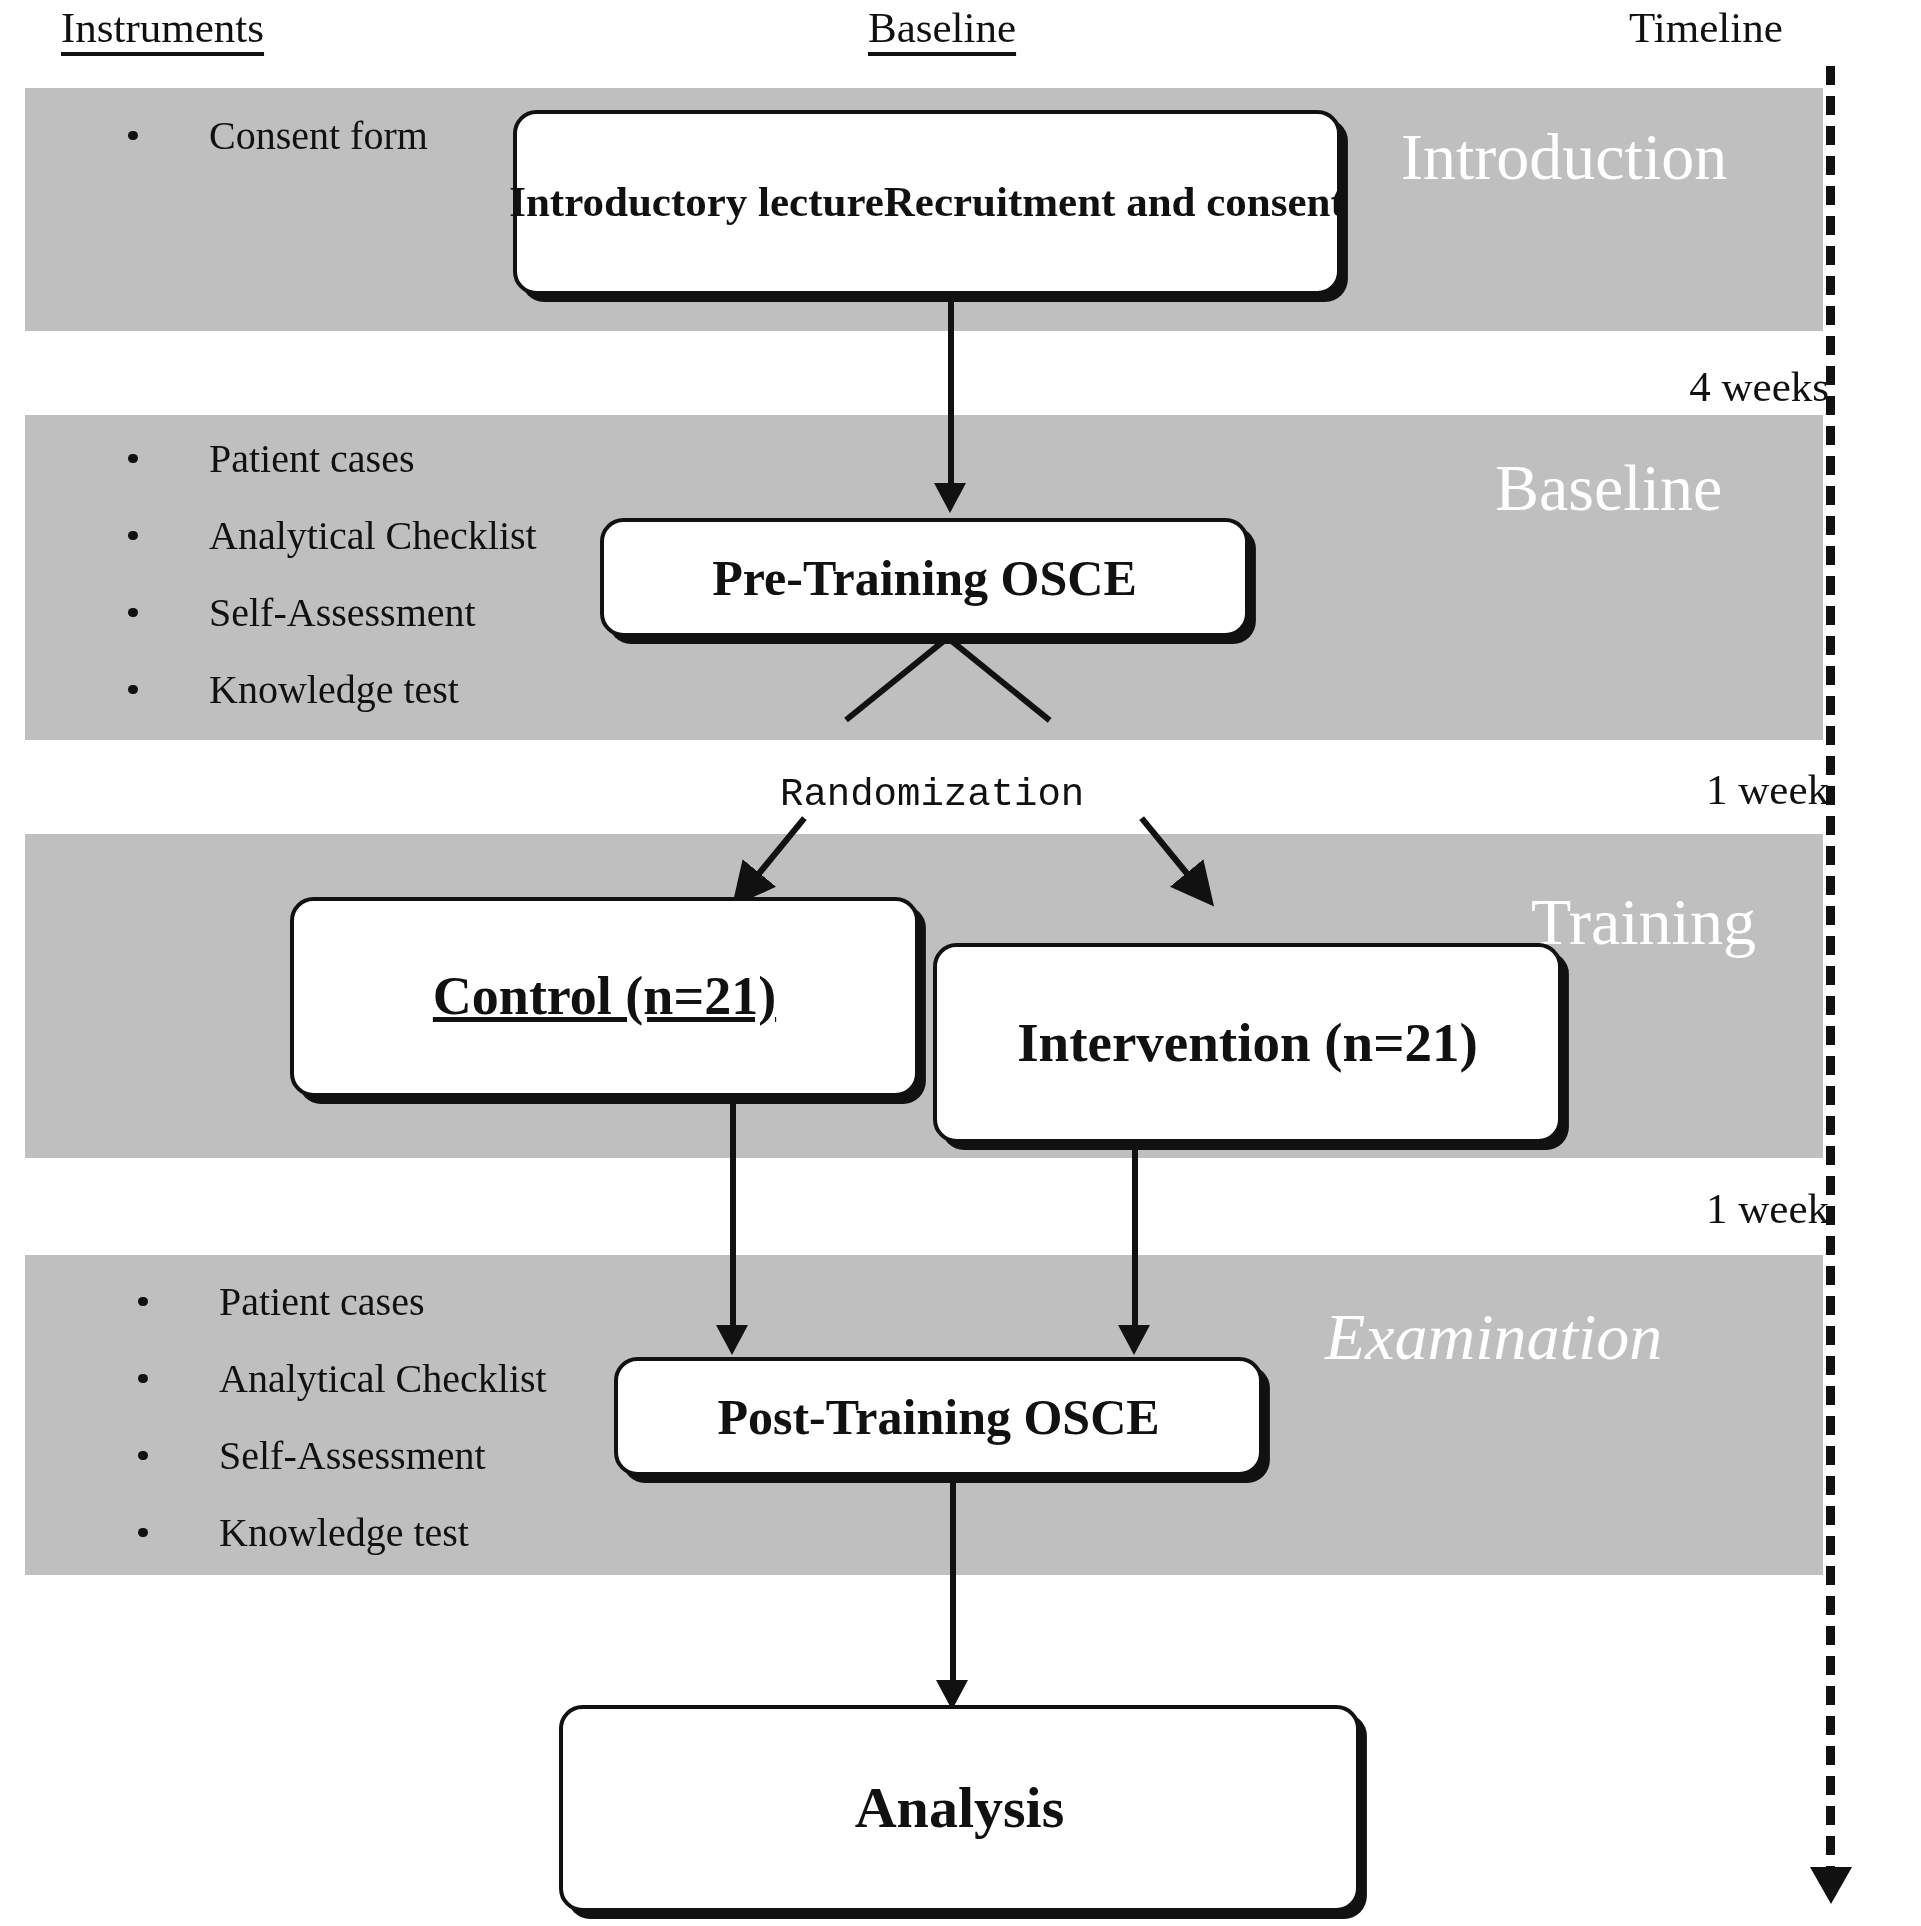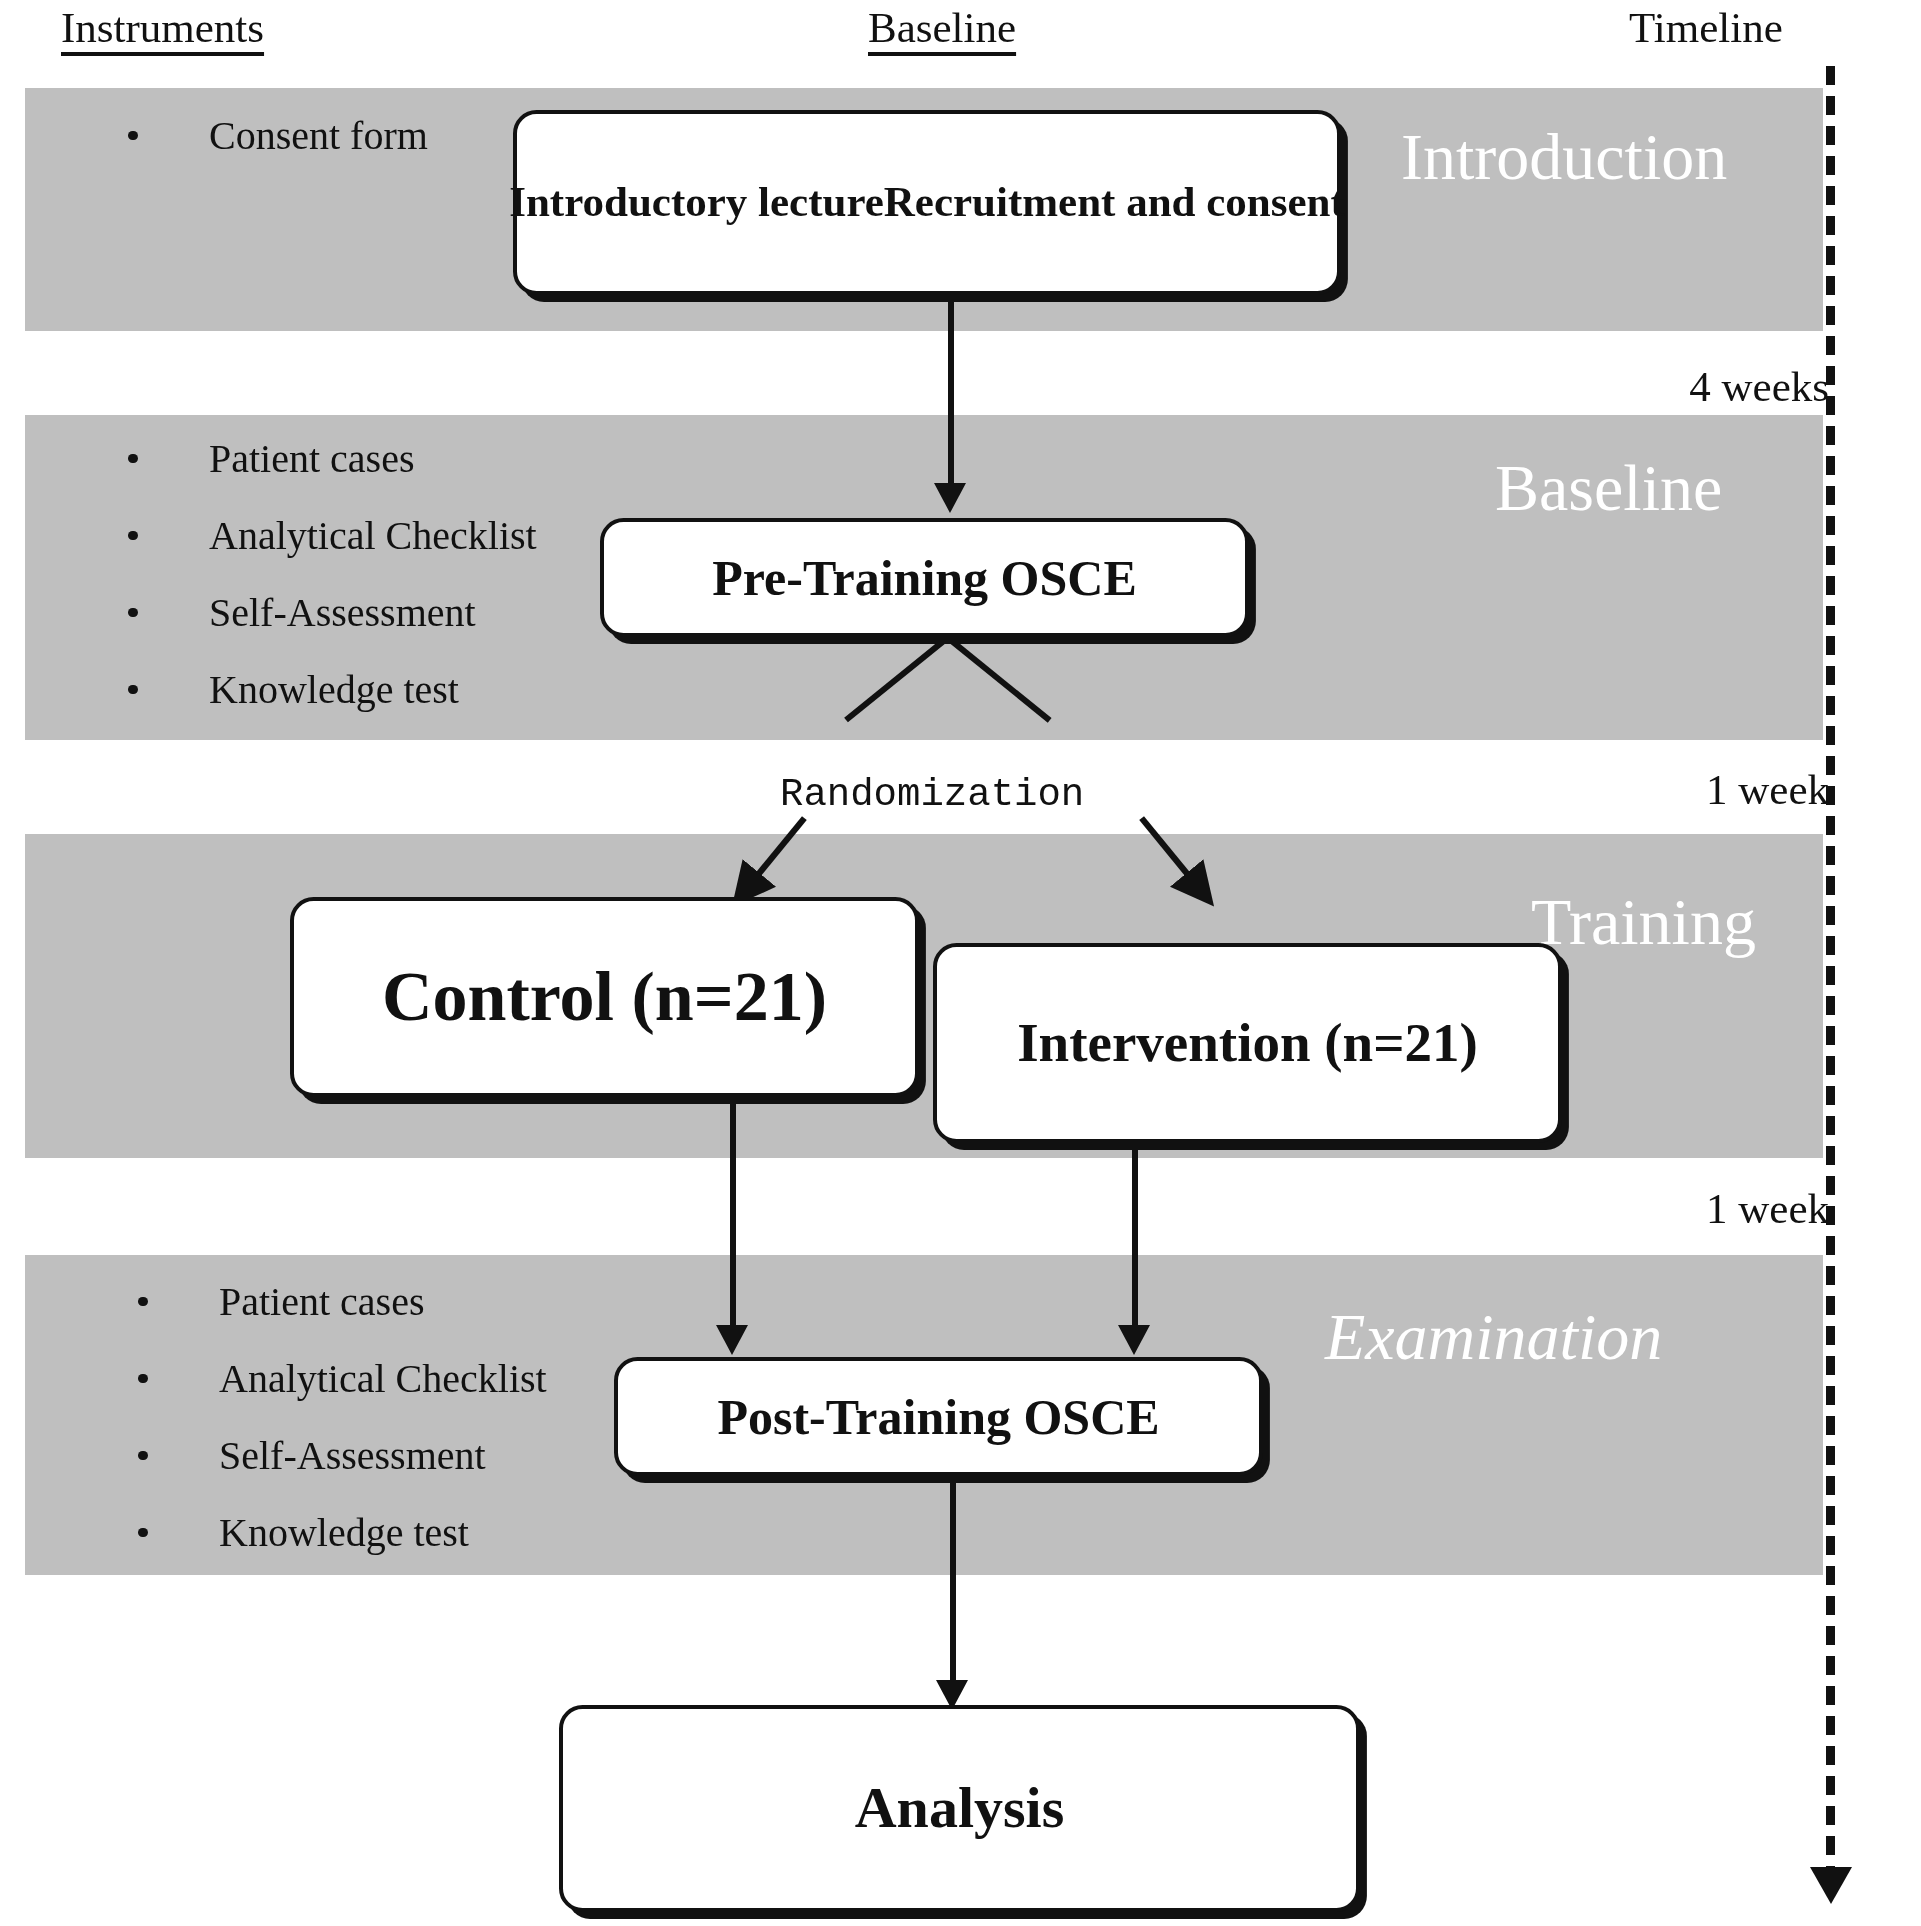--- a/index.html
+++ b/index.html
@@ -233,21 +233,21 @@
   <div class="pbox" style="left:513px;top:110px;width:828px;height:185px;">
     <div class="line">Introductory lecture</div>
     <div class="line">Recruitment and consent</div>
   </div>
 
   <div class="pbox" style="left:600px;top:518px;width:649px;height:119px;">
     <div class="line big">Pre-Training OSCE</div>
   </div>
 
   <div class="pbox" style="left:290px;top:897px;width:629px;height:200px;">
-    <div class="line big" style="font-size:70px;">Control (n=21)</div>
+    <div class="line big" style="font-size:54px;text-decoration:underline;">Control (n=21)</div>
   </div>
 
   <div class="pbox" style="left:933px;top:943px;width:629px;height:200px;">
     <div class="line big" style="font-size:55px;">Intervention (n=21)</div>
   </div>
 
   <div class="pbox" style="left:614px;top:1357px;width:649px;height:119px;">
     <div class="line big">Post-Training OSCE</div>
   </div>
 

